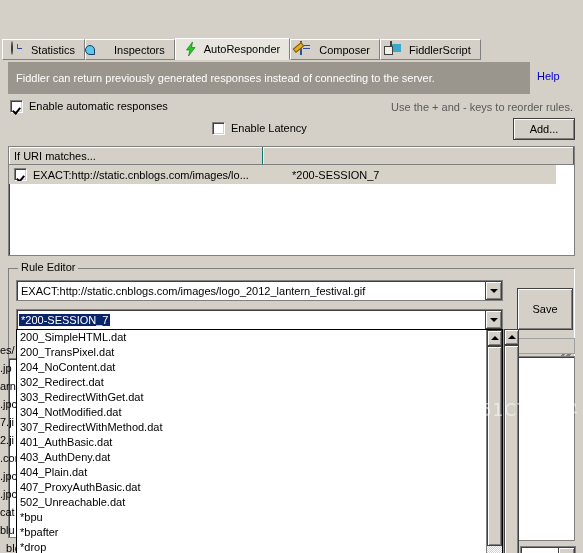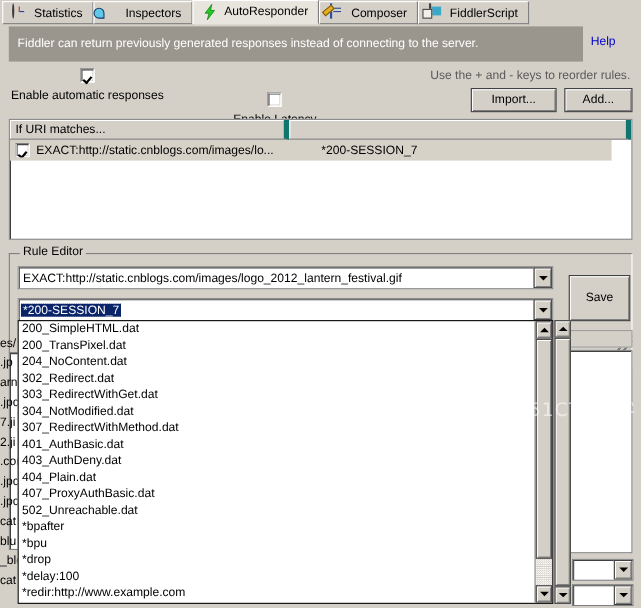--- a/index.html
+++ b/index.html
@@ -9,20 +9,21 @@
     overflow: hidden;
     font-family: "Liberation Sans", sans-serif;
     font-size: 11px;
     background: #d4d0c8;
     color: #000;
   }
   #root {
     position: relative;
     width: 583px; height: 402px;
     background: #d4d0c8;
+    margin-top: 38px;
   }
 
   
   .tabstrip {
     position: absolute; left: 0; top: 0; width: 583px; height: 22px;
     background: #d4d0c8;
     display: flex;
     align-items: flex-end;
   }
   .tab {
@@ -122,21 +123,21 @@
     font-size: 11px;
   }
   .help-link {
     position: absolute; left: 537px; top: 32px;
     color: #0000cc; font-size: 11px;
     text-decoration: none;
     cursor: pointer;
   }
 
   
-  .cbrow { position: absolute; display: flex; align-items: center; gap: 6px; font-size: 11px; flex-direction: column; }
+  .cbrow { position: absolute; display: flex; align-items: flex-start; gap: 6px; font-size: 11px; }
   .winchk {
     width: 13px; height: 13px;
     background: #ffffff;
     border: 1px solid #808080;
     border-right-color: #ffffff; border-bottom-color: #ffffff;
     box-shadow: inset 1px 1px 0 #404040, inset -1px -1px 0 #d4d0c8;
     position: relative; flex: 0 0 13px;
   }
   .winchk.checked::after {
     content: ""; position: absolute;
@@ -169,21 +170,21 @@
     width: 567px; height: 110px;
     background: #ffffff;
     border: 1px solid #808080;
     box-shadow: inset 1px 1px 0 #404040;
     overflow: hidden;
   }
   .rl-header { display: flex; height: 18px; background: #d4d0c8; }
   .rl-th {
     height: 18px;
     background: #d4d0c8;
-    border-right: 5px solid #0f766e;
+    border-right: 1px solid #0f766e;
     border-bottom: 1px solid #808080;
     box-shadow: inset 1px 1px 0 #ffffff;
     padding-left: 5px;
     display: flex; align-items: center;
     font-size: 11px;
     overflow: hidden; white-space: nowrap;
   }
   .rl-th.c1 { width: 254px; }
   .rl-th.c2 { width: 265px; }
   .rl-th.c3 { flex: 1; }
@@ -392,21 +393,20 @@
   </div>
 
   <div class="hinttext">Use the + and - keys to reorder rules.</div>
 
 
   <div class="cbrow" style="left:212px; top:84px;">
     <span class="winchk"></span>
     <span>Enable Latency</span>
   </div>
 
-  <button class="btn" style="left:428px; top:80px; width:78px; height:22px;">Import...</button>
   <button class="btn" style="left:513px; top:80px; width:62px; height:22px;">Add...</button>
 
   <div class="ruleslist">
     <div class="rl-header">
       <div class="rl-th c1">If URI matches...</div>
       <div class="rl-th c3"></div>
     </div>
     <div class="rl-row">
       <div class="cell1">
         <span class="winchk checked"></span>
@@ -490,22 +490,22 @@
         <div class="dd-item">204_NoContent.dat</div>
         <div class="dd-item">302_Redirect.dat</div>
         <div class="dd-item">303_RedirectWithGet.dat</div>
         <div class="dd-item">304_NotModified.dat</div>
         <div class="dd-item">307_RedirectWithMethod.dat</div>
         <div class="dd-item">401_AuthBasic.dat</div>
         <div class="dd-item">403_AuthDeny.dat</div>
         <div class="dd-item">404_Plain.dat</div>
         <div class="dd-item">407_ProxyAuthBasic.dat</div>
         <div class="dd-item">502_Unreachable.dat</div>
+        <div class="dd-item">*bpu</div>
         <div class="dd-item">*bpafter</div>
-        <div class="dd-item">*bpu</div>
         <div class="dd-item">*drop</div>
         <div class="dd-item">*delay:100</div>
         <div class="dd-item">*redir:http://www.example.com</div>
       </div>
     <div class="dd-scroll">
       <div class="dd-sbtn">
           <span class="arrowup"></span>
         </div>
       <div class="dd-track">
         <div class="dd-thumb" style="height:200px;"></div>

